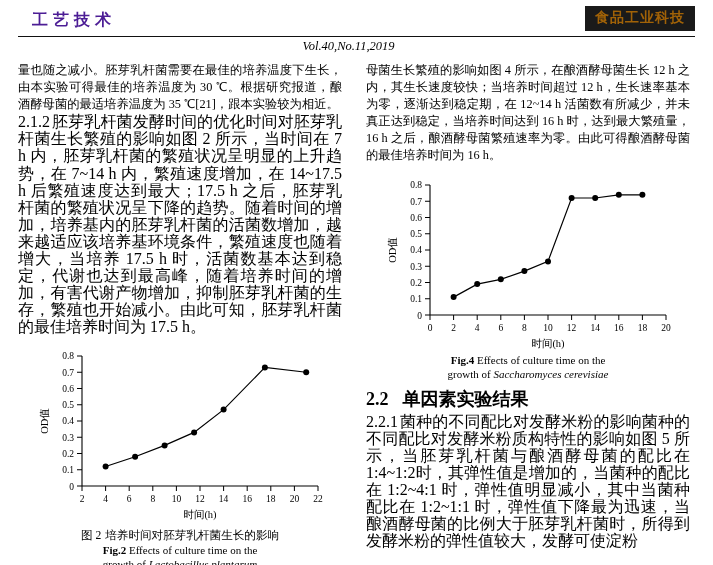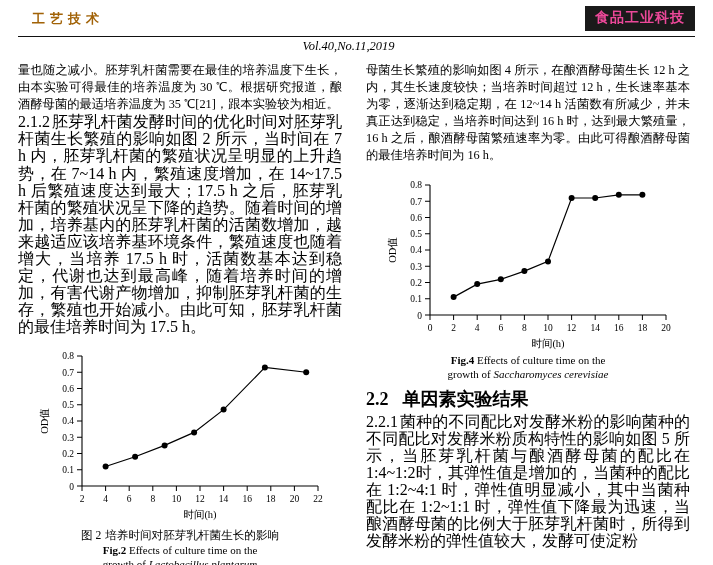--- a/index.html
+++ b/index.html
@@ -24,31 +24,31 @@
   
   .header {
     position: relative;
     height: 42px;
   }
   .header-left {
     position: absolute;
     left: 14px;
     top: 4px;
     font-family: "Liberation Serif", serif;
-    font-size: 13px;
+    font-size: 16px;
     font-weight: bold;
     letter-spacing: 5px;
-    color: #a16207;
+    color: #4c1d95;
   }
   .header-right {
     position: absolute;
     right: 0;
     top: 0;
     background: #1a1a1a;
-    color: #ec4899;
+    color: #a16207;
     font-size: 14px;
     font-weight: bold;
     letter-spacing: 1px;
     padding: 3px 10px 4px 10px;
   }
   .header-rule {
     position: absolute;
     left: 0;
     right: 0;
     top: 30px;

